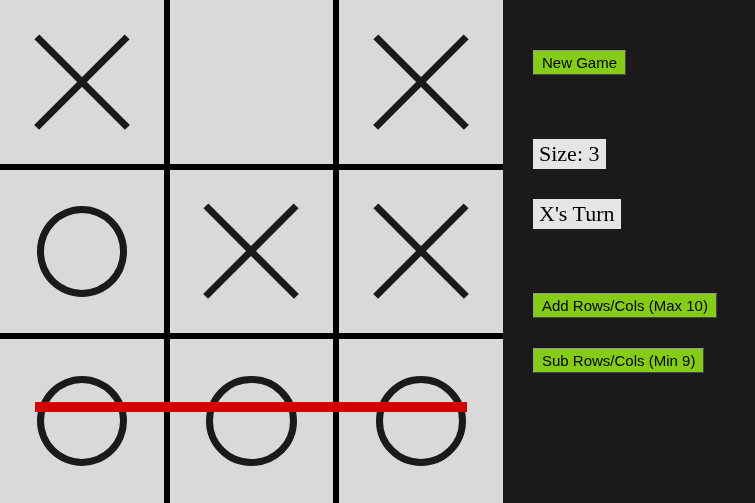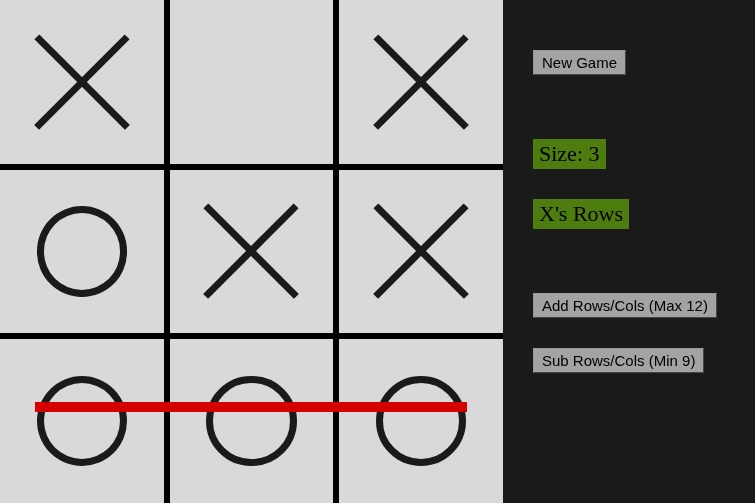--- a/index.html
+++ b/index.html
@@ -70,29 +70,29 @@
     .sidebar {
       flex: 1;
       background: #1a1a1a;
       padding: 50px 20px 20px 30px;
       display: flex;
       flex-direction: column;
       gap: 30px;
       align-items: flex-start;
     }
     .btn {
-      background: #a3a3a3;
+      background: #84cc16;
       border: 1px outset #999;
       font-family: Arial, sans-serif;
       font-size: 15px;
       padding: 3px 8px;
       cursor: pointer;
     }
     .info {
-      background: #4d7c0f;
+      background: #e5e5e5;
       font-size: 22px;
       padding: 2px 6px;
     }
     .spacer-sm { height: 4px; }
   </style>
 </head>
 <body>
 
 <div class="board-wrap">
   <div class="board">
@@ -126,19 +126,19 @@
   </div>
   <div class="win-line"></div>
 </div>
 
 <div class="sidebar">
   <button class="btn">New Game</button>
 
   <div class="spacer-sm"></div>
 
   <div class="info">Size: 3</div>
-  <div class="info">X's Rows</div>
+  <div class="info">X's Turn</div>
 
   <div class="spacer-sm"></div>
 
-  <button class="btn">Add Rows/Cols (Max 12)</button>
+  <button class="btn">Add Rows/Cols (Max 10)</button>
   <button class="btn">Sub Rows/Cols (Min 9)</button>
 </div>
 
 </body></html>

